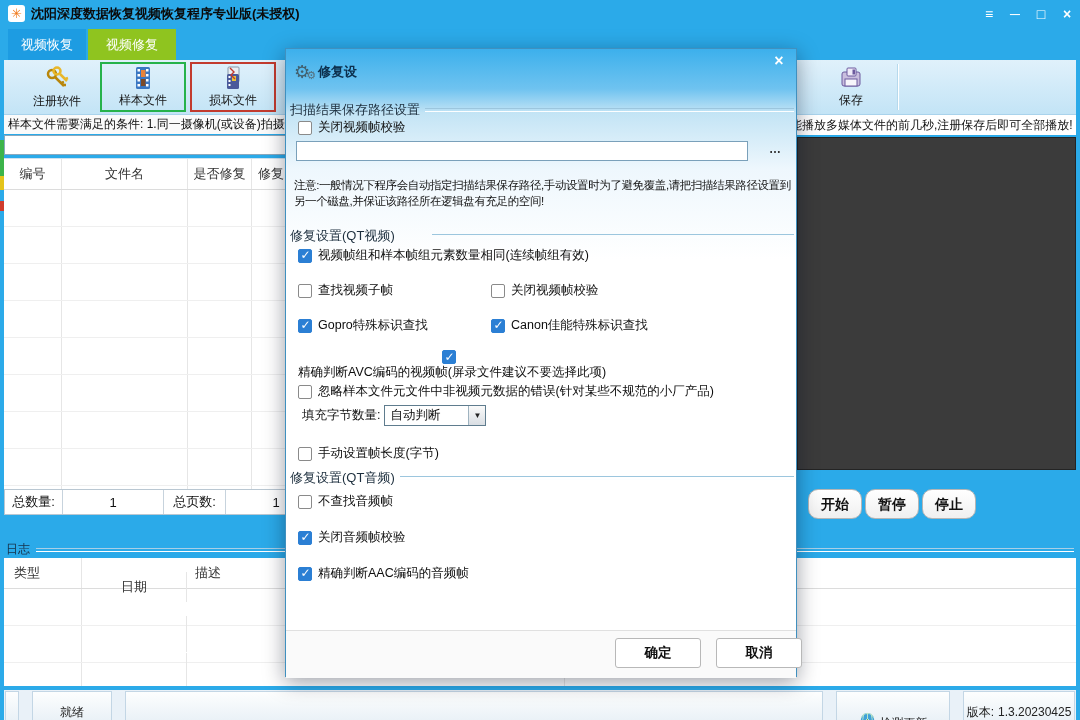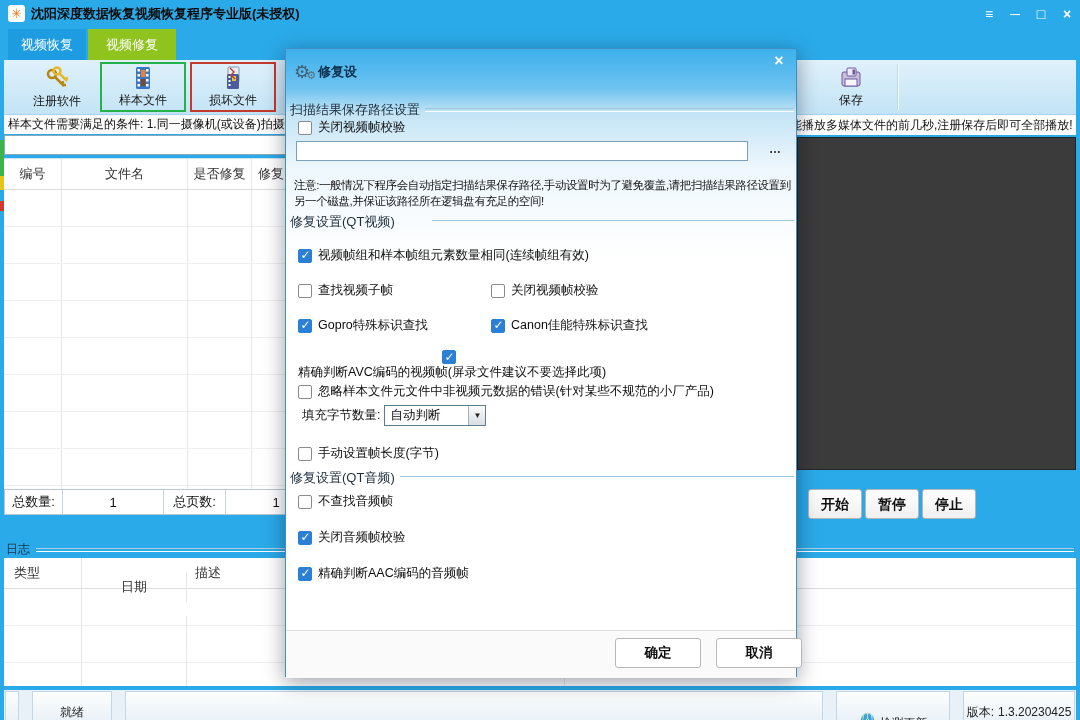--- a/index.html
+++ b/index.html
@@ -44,21 +44,21 @@
   .fsummary{position:absolute;left:4px;top:489px;width:793px;height:26px;display:flex;background:#fff;
             border:1px solid #b9c7d2;box-sizing:border-box;font-size:13px;color:#111;}
   .fsummary .sc{border-right:1px solid #c7d3dd;display:flex;align-items:center;justify-content:center;box-sizing:border-box;}
   .sl0{width:58px;} .sv0{width:101px;} .sl1{width:62px;} .sv1{width:101px;} .sfill{flex:1;border-right:none !important;}
 
   
   .notice-right{position:absolute;left:797px;top:115px;width:279px;height:20px;background:#fff;font-size:12px;
                 line-height:20px;color:#101010;white-space:nowrap;overflow:hidden;text-indent:-7px;}
   .video{position:absolute;left:797px;top:137px;width:279px;height:333px;background:#3b3b3b;border:1px solid #242424;box-sizing:border-box;}
   .pbtn{position:absolute;top:489px;width:54px;height:30px;background:linear-gradient(#ffffff,#f0f0f0);
-        border:1px solid #b5b5b5;border-radius:3px;font-size:14px;font-weight:bold;color:#111;
+        border:1px solid #b5b5b5;border-radius:10px;font-size:14px;font-weight:bold;color:#111;
         text-align:center;line-height:28px;box-sizing:border-box;}
   .pb-start{left:808px;} .pb-pause{left:865px;} .pb-stop{left:922px;}
 
   
   .log-caption{position:absolute;left:6px;top:541px;font-size:12px;color:#17324a;}
   .log-line{position:absolute;left:36px;top:548px;width:1038px;height:2px;border-top:1px solid #a9cfe6;border-bottom:1px solid #fff;}
   .ltable{position:absolute;left:4px;top:558px;width:1072px;height:128px;background:#fff;overflow:hidden;}
   .lc0{width:78px;justify-content:flex-start !important;padding-left:10px;}
   .lc1{width:105px;margin-top:27px;} .lc2{width:378px;justify-content:flex-start !important;padding-left:8px;} .lc3{flex:1;border-right:none !important;}
 
@@ -80,21 +80,21 @@
           border:1px solid #4090bf;box-sizing:border-box;box-shadow:0 5px 20px rgba(0,10,30,.4);
           background:linear-gradient(180deg,#3cb0ec 0px,#6fc3f0 40px,#c3e4f5 64px,#eef7fd 120px,#ffffff 210px);}
   .dclose{position:absolute;right:6px;top:3px;width:22px;text-align:center;color:#fff;
           font-size:16px;font-weight:bold;line-height:18px;}
   .dtitle-row{position:absolute;left:8px;top:14px;display:flex;align-items:flex-end;}
   .gear-big{font-size:18px;color:#42606f;line-height:18px;}
   .gear-small{font-size:11px;color:#55707e;line-height:11px;margin-left:-4px;}
   .dtitle{font-size:13px;font-weight:bold;color:#0c2f4d;margin-left:2px;}
   .grp{position:absolute;left:4px;display:flex;align-items:center;width:504px;font-size:13px;color:#1c2e3d;}
   .grp .gline{flex:1;height:2px;margin-left:5px;border-top:1px solid #9cc6de;border-bottom:1px solid #fdfeff;}
-  .g1{top:52px;} .g2{top:164px;gap:32px;} .g3{top:420px;}
+  .g1{top:52px;} .g2{top:178px;gap:32px;} .g3{top:420px;}
   .cbrow{position:absolute;display:flex;align-items:center;font-size:12.5px;color:#0e0e0e;white-space:nowrap;}
   .cb{width:14px;height:14px;border:1px solid #8a8a8a;border-radius:2px;background:#fff;margin-right:6px;
       position:relative;box-sizing:border-box;flex:none;}
   .cb[data-checked="true"]{background:#2b7fd4;border-color:#2b7fd4;}
   .cb[data-checked="true"]::after{content:"✓";position:absolute;left:1.5px;top:-1.5px;color:#fff;font-size:12px;font-weight:bold;}
   .dinput{position:absolute;left:10px;top:92px;width:452px;height:20px;border:1px solid #7aa0ba;background:#fff;
           font-size:12px;padding:0 3px;box-sizing:border-box;}
   .dbrowse{position:absolute;left:478px;top:94px;width:22px;height:16px;text-align:center;color:#333;
            font-weight:bold;font-size:12px;line-height:12px;}
   .dnote{position:absolute;left:8px;top:128px;width:500px;font-size:11.5px;letter-spacing:-0.4px;

